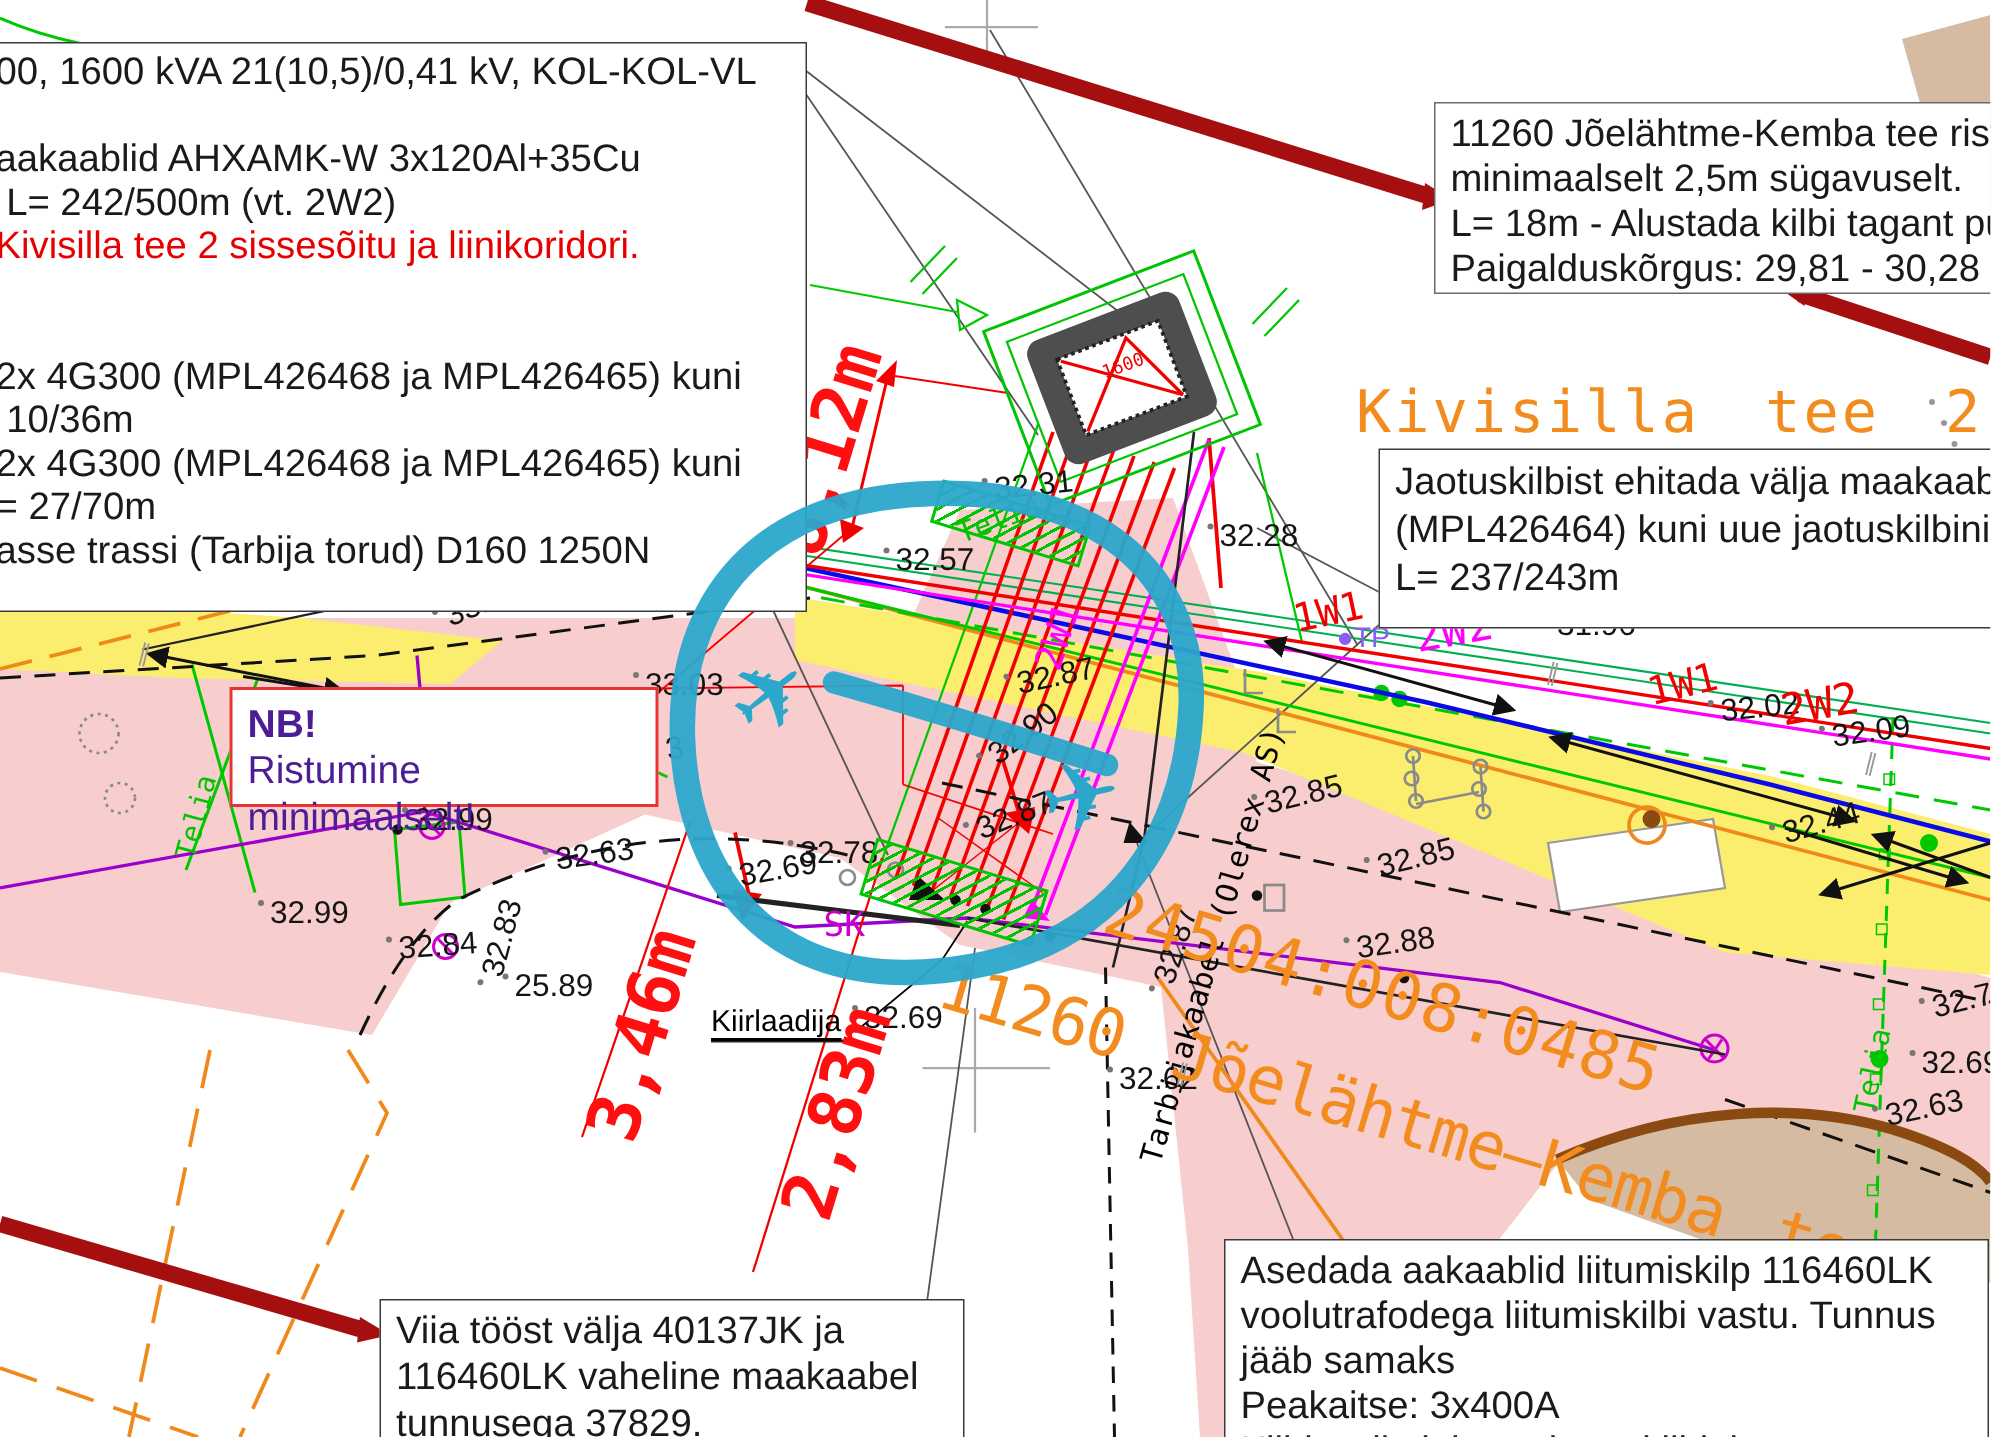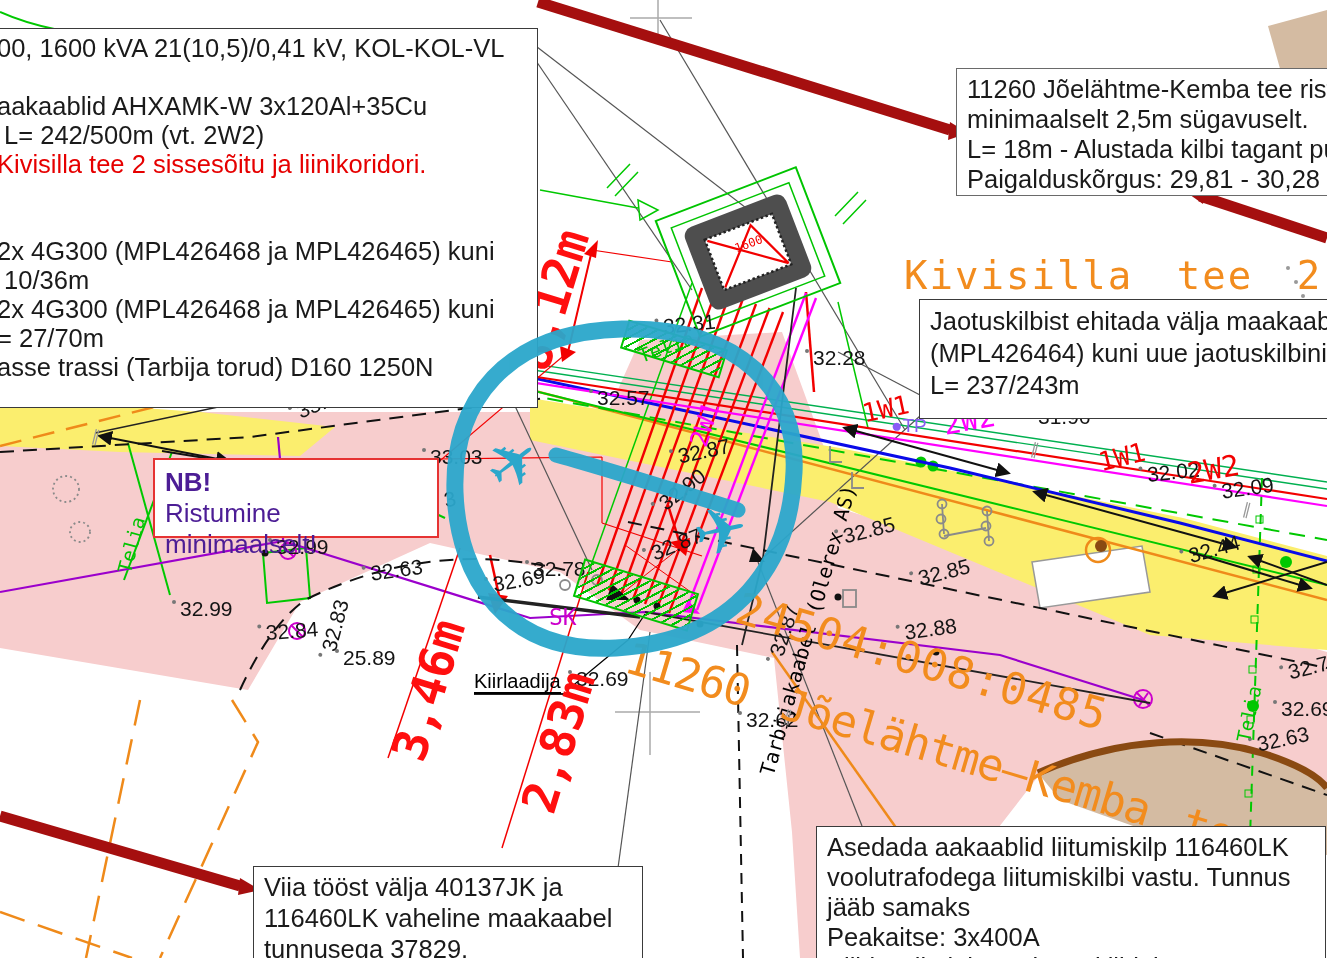--- a/index.html
+++ b/index.html
@@ -258,21 +258,21 @@
     <div class="parcel" id="parcel1-name">Kivisilla tee 2</div>
     <div class="parcel" id="parcel2">
       <div class="l1">24504:008:0485</div>
       <div class="l2">11260 Jõelähtme—Kemba tee</div>
     </div>
 
     <div class="dim" style="left:552px;top:300px;transform:translate(-50%,-50%) rotate(-73deg)">8,12m</div>
     <div class="dim" style="left:428px;top:690px;transform:translate(-50%,-50%) rotate(-73deg)">3,46m</div>
     <div class="dim" style="left:558px;top:742px;transform:translate(-50%,-50%) rotate(-73deg)">2,83m</div>
   <div class="lbl elev" style="left: 662px; top: 316px; font-size: 21px; transform: rotate(-6deg);">32.31</div>
-      <div class="lbl elev" style="left: 597px; top: 363px; font-size: 21px; margin-top: 24px;">32.57</div>
+      <div class="lbl elev" style="left: 597px; top: 363px; font-size: 21px;">32.57</div>
       <div class="lbl elev" style="left: 813px; top: 347px; font-size: 21px;">32.28</div>
       <div class="lbl elev" style="left: 1038px; top: 406px; font-size: 21px;">31.96</div>
       <div class="lbl elev" style="left: 1146px; top: 464px; font-size: 21px; transform: rotate(-6deg);">32.02</div>
       <div class="lbl elev" style="left: 1220px; top: 481px; font-size: 21px; transform: rotate(-8deg);">32.09</div>
       <div class="lbl elev" style="left: 294px; top: 402px; font-size: 21px; transform: rotate(-22deg);">33.05</div>
       <div class="lbl elev" style="left: 430px; top: 446px; font-size: 21px;">33.03</div>
       <div class="lbl elev" style="left: 276px; top: 536px; font-size: 21px;">32.99</div>
       <div class="lbl elev" style="left: 180px; top: 598px; font-size: 21px;">32.99</div>
       <div class="lbl elev" style="left: 369px; top: 563px; font-size: 21px; transform: rotate(-8deg);">32.63</div>
       <div class="lbl elev" style="left: 265px; top: 622px; font-size: 21px; transform: rotate(-4deg);">32.84</div>

